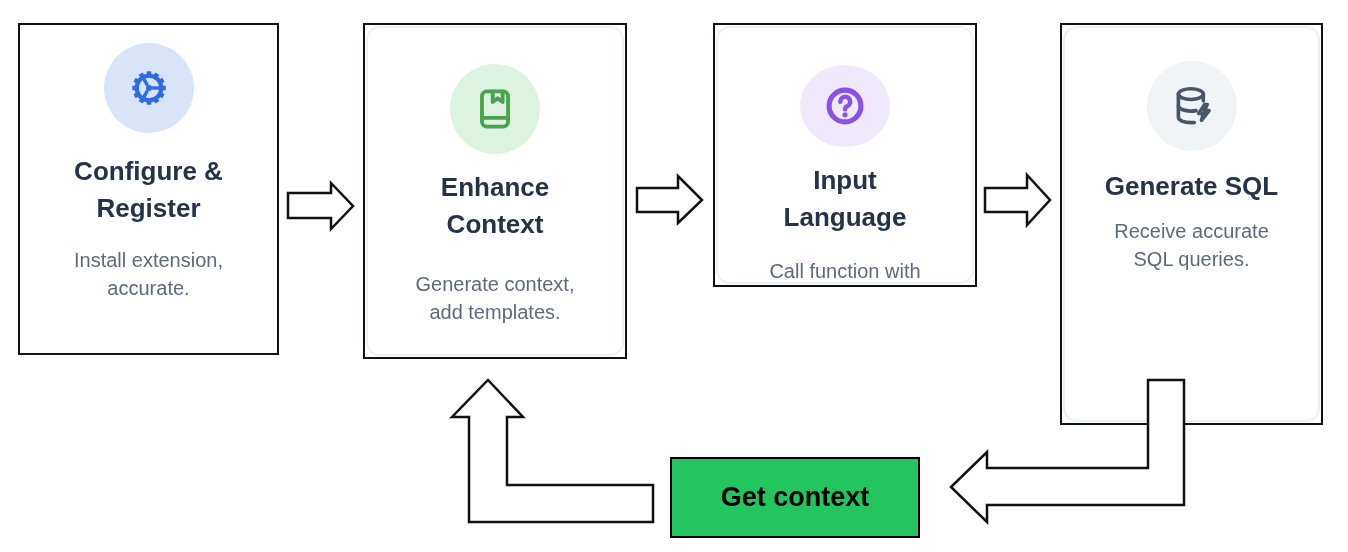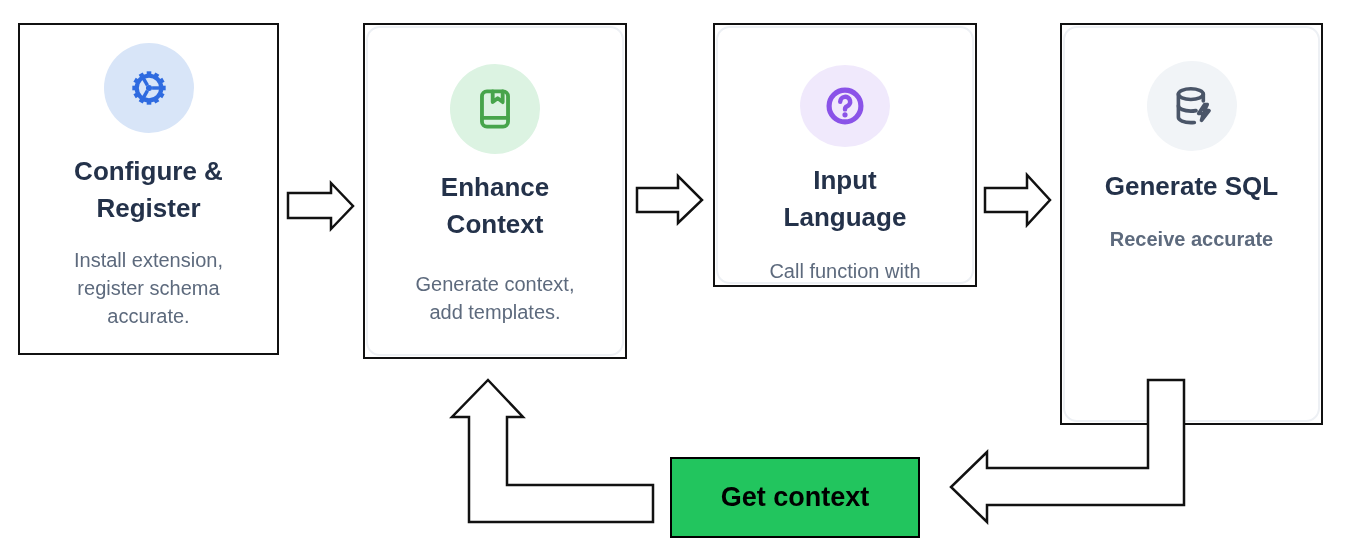--- a/index.html
+++ b/index.html
@@ -36,21 +36,21 @@
   .card-2 .card-title{margin-top:15px;}
   .card-3 .card-title{margin-top:15px;}
   .card-4 .card-title{margin-top:17px;}
   .card-desc{
     font-size:20px;font-weight:400;color:#5d6a7d;line-height:28px;
     text-align:center;z-index:1;
   }
   .card-1 .card-desc{margin-top:19px;}
   .card-2 .card-desc{margin-top:27px;}
   .card-3 .card-desc{margin-top:21px;}
-  .card-4 .card-desc{margin-top:20px;font-weight:bold;}
+  .card-4 .card-desc{margin-top:12px;}
   .arrows-layer{position:absolute;left:0;top:0;width:1348px;height:552px;}
   .arrows-layer polygon{fill:#ffffff;stroke:#111111;stroke-width:2.5;stroke-linejoin:miter;}
   .loop-box{
     position:absolute;left:670px;top:457px;width:250px;height:81px;box-sizing:border-box;
     background:#22c55e;border:2.5px solid #000000;
     display:flex;align-items:center;justify-content:center;
     font-size:27px;font-weight:700;color:#000000;
   }
 </style>
 </head>
@@ -83,21 +83,20 @@
           <line x1="11.2" y1="10.61" x2="8.8" y2="6.46"></line>
         </g>
       </svg>
     </div>
     <div class="card-title">
       <div>Configure &amp;</div>
       <div>Register</div>
     </div>
     <div class="card-desc">
       <div>Install extension,</div>
-      <div>register schema</div>
       <div>accurate.</div>
     </div>
   </div>
 
   <div class="card card-2">
     <div class="card-inner-round"></div>
     <div class="icon-circle">
       <svg viewBox="0 0 24 24">
         <g fill="none" stroke="#47a44b" stroke-width="2" stroke-linecap="round" stroke-linejoin="round">
           <rect x="5.2" y="2.8" width="13.6" height="18.4" rx="2.6"></rect>
@@ -145,20 +144,21 @@
           <path d="M4.9 11.85 c0 1.55 2.9 2.8 6.5 2.8 .95 0 1.86 -.09 2.7 -.25"></path>
           <path d="M18.6 11.2 l-3.1 4.7 h2.5 l-1.05 3.6 3.95 -5.1 h-2.5 l1.55 -3.2 z"></path>
         </g>
       </svg>
     </div>
     <div class="card-title">
       <div>Generate SQL</div>
     </div>
     <div class="card-desc">
       <div>Receive accurate</div>
+      <div>SQL queries.</div>
     </div>
   </div>
 
   <svg class="arrows-layer" width="1348" height="552" viewBox="0 0 1348 552">
     <polygon points="288,193 331,193 331,183 353,206 331,229 331,218 288,218"></polygon>
     <polygon points="637,188 678,188 678,176 702,200 678,223 678,212 637,212"></polygon>
     <polygon points="985,188 1027,188 1027,175 1050,200 1027,225 1027,212 985,212"></polygon>
     <polygon points="488,380 523,417 507,417 507,485 653,485 653,522 469,522 469,417 452,417"></polygon>
     <polygon points="1148,380 1184,380 1184,505 987,505 987,522 951,487 987,452 987,468 1148,468"></polygon>
   </svg>

